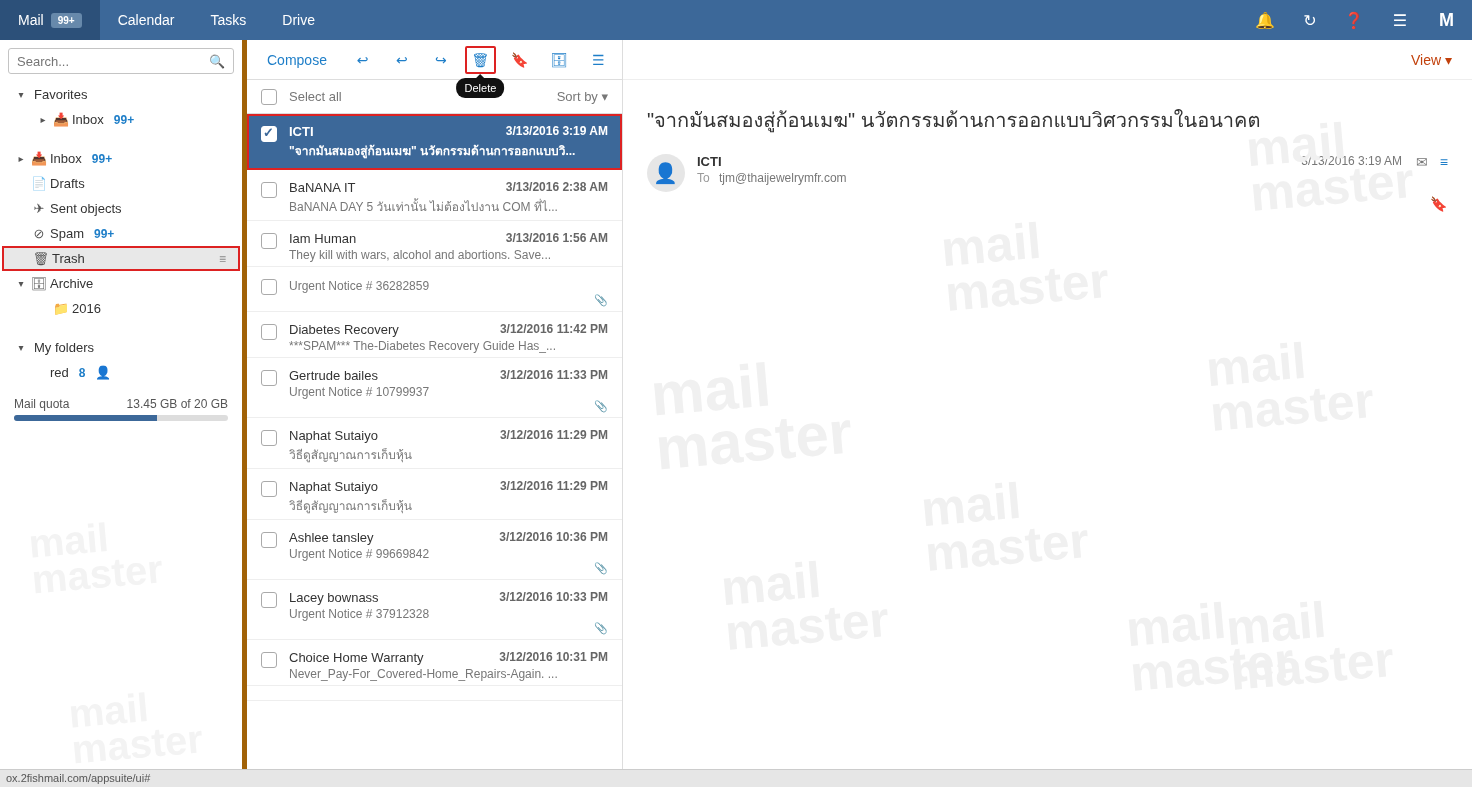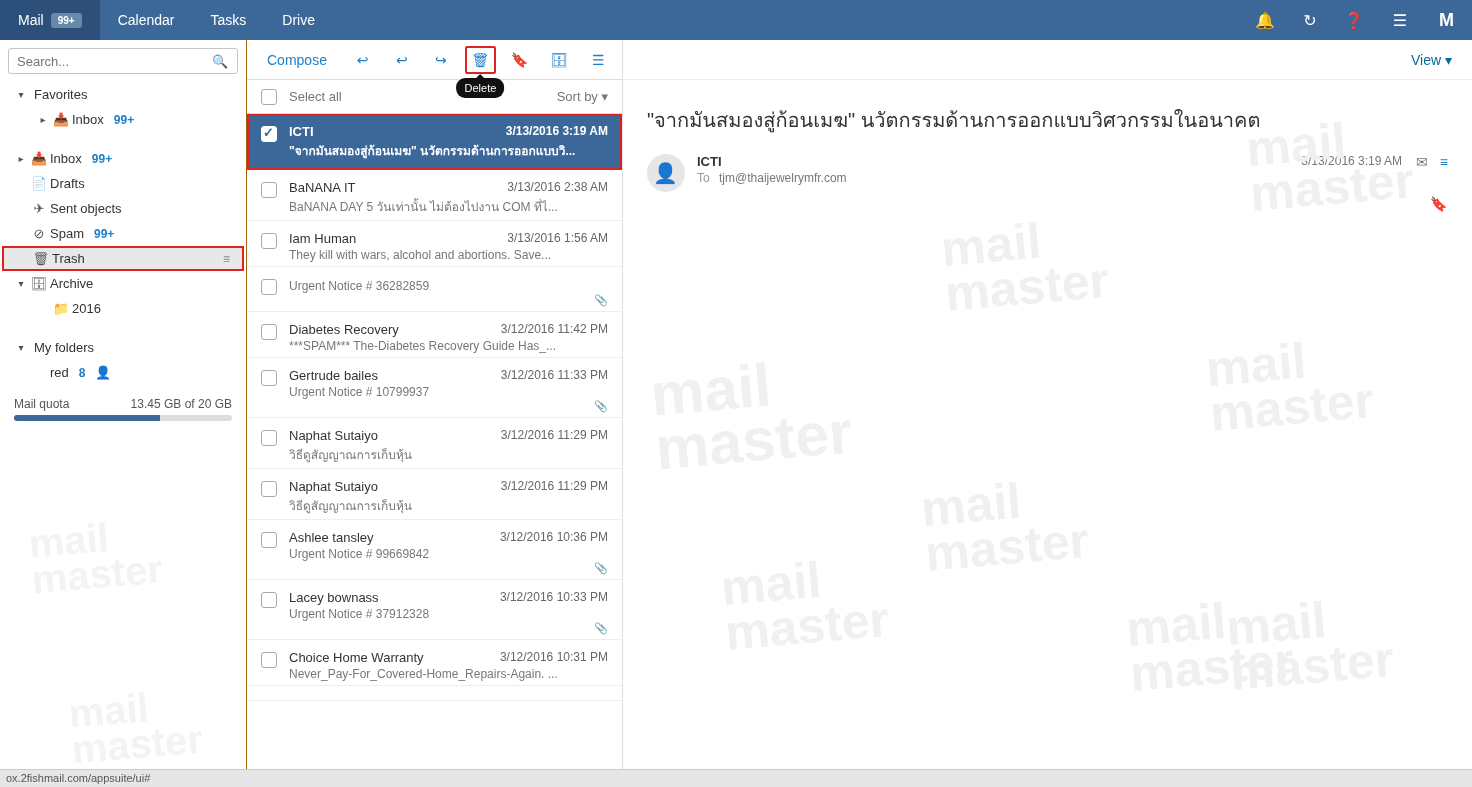--- a/index.html
+++ b/index.html
@@ -5,21 +5,21 @@
 * { margin: 0; padding: 0; box-sizing: border-box; }
 body { font-family: "Helvetica Neue", Arial, sans-serif; font-size: 13px; color: #333; background: #fff; overflow: hidden; width: 1472px; height: 787px; }
 .topbar { background: #3c6899; height: 40px; display: flex; align-items: center; color: #fff; padding: 0 0; }
 .topbar .tab { padding: 0 18px; height: 40px; display: flex; align-items: center; cursor: pointer; font-size: 14px; }
 .topbar .tab.active { background: #2c5079; }
 .topbar .badge { background: #6789ab; font-size: 10px; font-weight: bold; padding: 2px 7px; border-radius: 3px; margin-left: 7px; }
 .topbar .spacer { flex: 1; }
 .topbar .icon-btn { padding: 0 14px; height: 40px; display: flex; align-items: center; cursor: pointer; font-size: 16px; }
 .topbar .logo { padding: 0 18px; font-weight: bold; font-size: 18px; }
 .container { display: flex; height: calc(100% - 40px - 18px); }
-.sidebar { width: 247px; border-right: 1px solid #a16207; padding: 4px 0 0 0; overflow-y: auto; }
+.sidebar { width: 247px; border-right: 5px solid #a16207; padding: 4px 0 0 0; overflow-y: auto; }
 .search-bar { margin: 4px 8px 8px 8px; border: 1px solid #c4c4c4; border-radius: 3px; display: flex; align-items: center; height: 26px; }
 .search-bar input { flex: 1; border: none; padding: 0 8px; outline: none; font-size: 13px; background: transparent; }
 .search-bar .s-icon { padding: 0 8px; color: #555; }
 .sb-row { display: flex; align-items: center; padding: 5px 8px 5px 14px; cursor: pointer; color: #333; }
 .sb-row .caret { width: 14px; color: #555; font-size: 10px; text-align: center; }
 .sb-row .icon { width: 22px; text-align: center; color: #555; font-size: 13px; }
 .sb-row .label { flex: 0 0 auto; color: #333; }
 .sb-row .count { margin-left: 10px; color: #1e7ec8; font-weight: bold; font-size: 12px; }
 .sb-row .actions { margin-left: auto; color: #888; font-size: 12px; padding-right: 6px; }
 .sb-section { font-size: 13px; font-weight: normal; color: #555; }
@@ -42,30 +42,30 @@
 .list-header .sel { flex: 1; }
 .list-header .sort { cursor: pointer; }
 .list-scroll { flex: 1; overflow-y: auto; }
 .msg { padding: 10px 14px 4px 14px; border-bottom: 1px solid #eee; display: flex; cursor: pointer; position: relative; }
 .msg .chk { width: 16px; height: 16px; border: 1px solid #aaa; border-radius: 3px; margin-top: 2px; margin-right: 12px; flex-shrink: 0; background: #fff; }
 .msg.selected .chk { background: #fff; border-color: #fff; position: relative; }
 .msg.selected .chk:after { content: "✓"; position: absolute; top: -2px; left: 1px; color: #3c6899; font-size: 13px; font-weight: bold; }
 .msg .content { flex: 1; min-width: 0; }
 .msg .row1 { display: flex; justify-content: space-between; }
 .msg .from { color: #333; font-size: 13px; }
-.msg .date { color: #666; font-size: 12px; white-space: nowrap; margin-left: 6px; }
+.msg .date { color: #666; font-size: 12px; white-space: nowrap; margin-left: 6px; font-weight: bold; }
 .msg .subject { color: #777; font-size: 12px; margin-top: 2px; white-space: nowrap; overflow: hidden; text-overflow: ellipsis; }
 .msg .attach { color: #888; font-size: 11px; text-align: right; margin-top: 1px; }
 .msg.selected { background: #3c6899; color: #fff; border: 2px solid #d22; padding: 8px 12px 8px 12px; }
 .msg.selected .from, .msg.selected .date, .msg.selected .subject { color: #fff; }
 .msg.selected .from { font-weight: bold; }
 .msg.selected .date { font-weight: bold; }
 .msg.selected .subject { font-weight: bold; }
 .viewpane { flex: 1; display: flex; flex-direction: column; position: relative; background: #fff; }
-.view-toolbar { height: 40px; display: flex; align-items: center; justify-content: flex-end; padding: 0 20px; color: #0369a1; border-bottom: 1px solid #eee; }
+.view-toolbar { height: 40px; display: flex; align-items: center; justify-content: flex-end; padding: 0 20px; color: #c2410c; border-bottom: 1px solid #eee; }
 .view-toolbar .vb { cursor: pointer; font-size: 14px; }
 .view-content { flex: 1; padding: 24px 24px; overflow-y: auto; position: relative; }
 .watermark { position: absolute; font-size: 60px; color: #f0f0f0; font-weight: bold; transform: rotate(-5deg); pointer-events: none; user-select: none; line-height: 0.9; }
 .wm1 { top: 280px; left: 30px; } .wm2 { top: 140px; left: 320px; font-size: 50px;} .wm3 { top: 400px; left: 300px; font-size: 50px; } .wm4 { top: 260px; right: 100px; font-size: 50px;} .wm5 { bottom: 120px; left: 100px; font-size: 50px;} .wm6 { bottom: 80px; right: 80px; font-size: 50px;} .wm7 { top: 520px; right: 180px; font-size: 50px; } .wm8 { top: 40px; right: 60px; font-size: 50px; }
 .wm-sb1 { position:absolute; top: 480px; left: 30px; font-size: 40px; color:#f3f3f3; font-weight:bold; transform: rotate(-5deg); pointer-events:none; line-height:0.9;}
 .wm-sb2 { position:absolute; top: 650px; left: 70px; font-size: 40px; color:#f3f3f3; font-weight:bold; transform: rotate(-5deg); pointer-events:none; line-height:0.9;}
 .mail-subject { font-size: 20px; color: #333; margin-bottom: 18px; }
 .mail-header { display: flex; align-items: flex-start; }
 .avatar { width: 38px; height: 38px; border-radius: 50%; background: #e6e6e6; margin-right: 12px; display: flex; align-items: center; justify-content: center; color: #bbb; font-size: 20px; }
 .mail-meta { flex: 1; }

